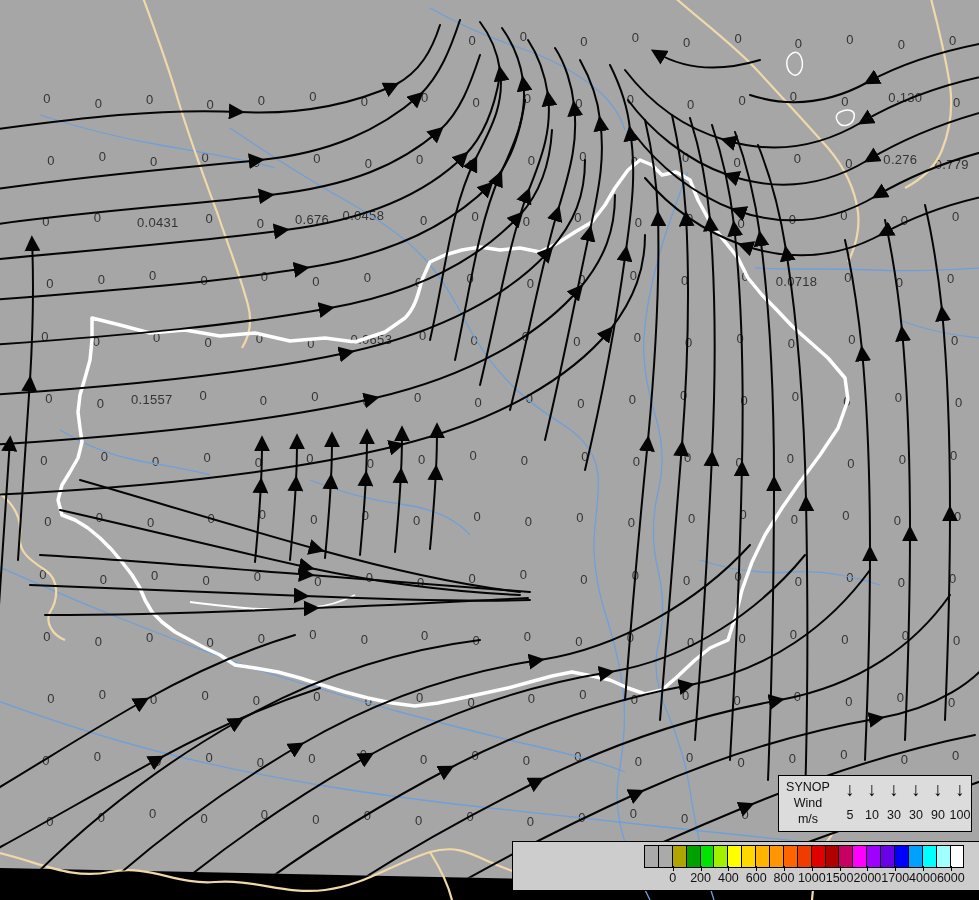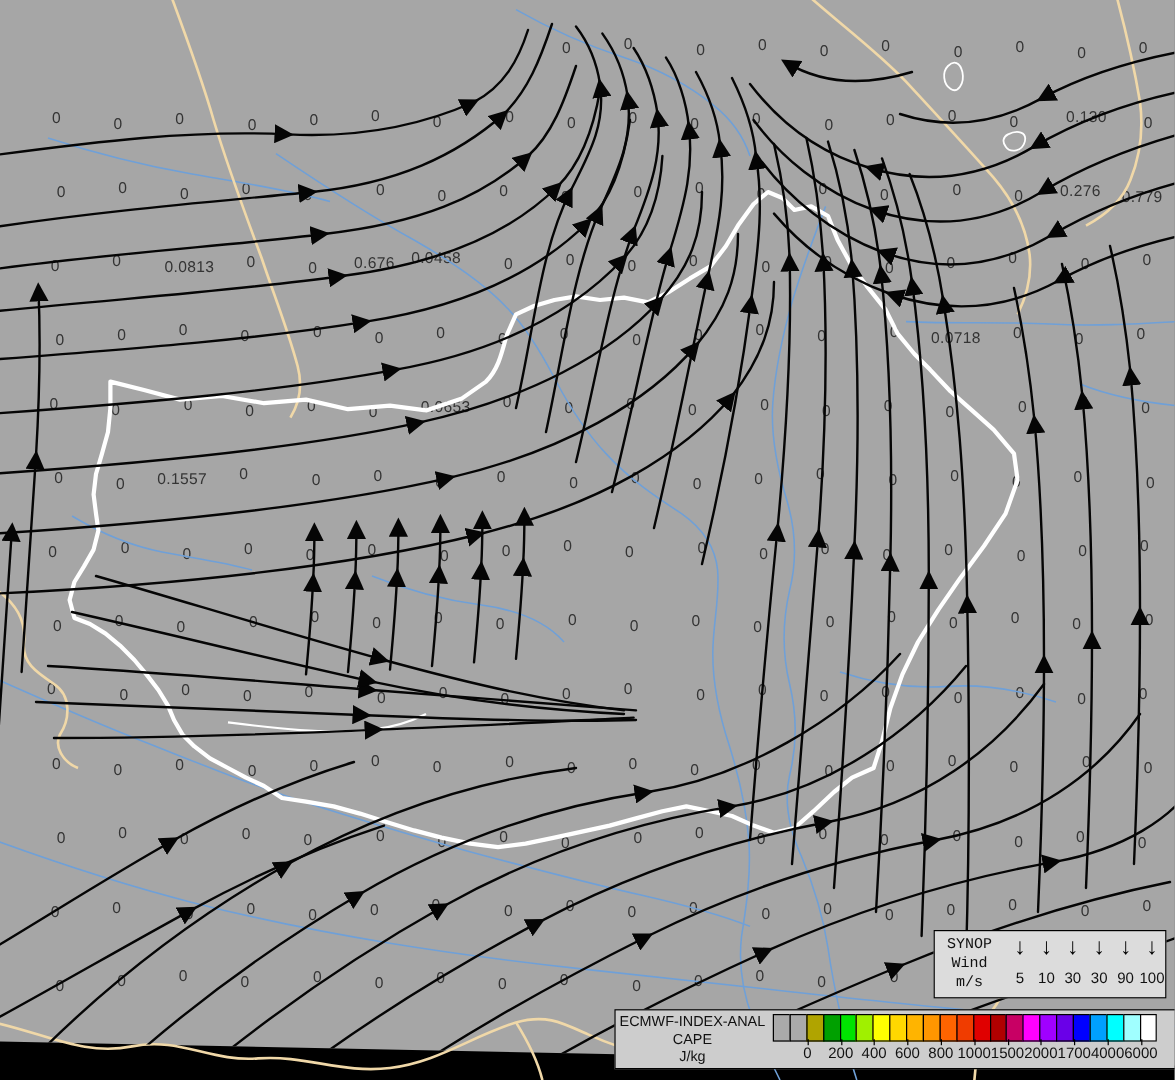--- a/index.html
+++ b/index.html
@@ -10,21 +10,21 @@
   .stval{position:absolute;transform:translate(-50%,-50%);font-size:13px;color:#343434;
          white-space:nowrap;letter-spacing:0.3px;}
   
   #title-box{position:absolute;left:2px;top:2px;width:456px;background:#e9e9e9;
              border:1px solid #000;z-index:5;padding:2px 0 3px 0;}
   .title-line{font-size:13.5px;color:#111;line-height:18.5px;padding:0 5px;white-space:nowrap;}
   
   #synop-box{position:absolute;left:778px;top:775px;width:192px;height:55px;background:#dcdcdc;
              border:1px solid #000;z-index:5;}
   #synop-titles{position:absolute;left:0;top:3px;width:58px;text-align:center;}
-  .syn-tl{font-size:12.5px;color:#111;line-height:16px;font-family:Liberation Mono, monospace;}
+  .syn-tl{font-size:12.5px;color:#111;line-height:16px;}
   #synop-arrows{position:absolute;left:60px;top:1px;display:flex;}
   .syn-arrow{width:22px;text-align:center;font-size:19px;font-weight:bold;color:#000;line-height:26px;}
   #synop-speeds{position:absolute;left:60px;top:30px;display:flex;}
   .syn-speed{width:22px;text-align:center;font-size:12.5px;color:#111;line-height:18px;}
   
   #cape-box{position:absolute;left:512px;top:841px;width:466px;height:48px;background:#cdcdcd;
             border:1px solid #000;z-index:5;}
   #cape-titles{position:absolute;left:0;top:2px;width:128px;text-align:center;}
   .cape-tl{font-size:12px;color:#111;line-height:14.5px;white-space:nowrap;}
   #cape-bar{position:absolute;left:132px;top:3px;display:flex;}
@@ -79,21 +79,21 @@
       <span class="stval" style="left: 583px; top: 155.6px;">0</span>
       <span class="stval" style="left: 634.4px; top: 160.6px;">0</span>
       <span class="stval" style="left: 685.8px; top: 156.6px;">0</span>
       <span class="stval" style="left: 737.2px; top: 161.6px;">0</span>
       <span class="stval" style="left: 797.6px; top: 157.6px;">0</span>
       <span class="stval" style="left: 849px; top: 162.6px;">0</span>
       <span class="stval" style="left: 900.4px; top: 158.6px;">0.276</span>
       <span class="stval" style="left: 951.8px; top: 163.6px;">0.779</span>
       <span class="stval" style="left: 46px; top: 221.4px;">0</span>
       <span class="stval" style="left: 97.4px; top: 217.4px;">0</span>
-      <span class="stval" style="left: 157.8px; top: 222.4px;">0.0813</span>
+      <span class="stval" style="left: 157.8px; top: 222.4px;">0.0431</span>
       <span class="stval" style="left: 209.2px; top: 218.4px;">0</span>
       <span class="stval" style="left: 260.6px; top: 223.4px;">0</span>
       <span class="stval" style="left: 312px; top: 219.4px;">0.676</span>
       <span class="stval" style="left: 363.4px; top: 215.4px;">0.0458</span>
       <span class="stval" style="left: 423.8px; top: 220.4px;">0</span>
       <span class="stval" style="left: 475.2px; top: 216.4px;">0</span>
       <span class="stval" style="left: 526.6px; top: 221.4px;">0</span>
       <span class="stval" style="left: 578px; top: 217.4px;">0</span>
       <span class="stval" style="left: 638.4px; top: 222.4px;">0</span>
       <span class="stval" style="left: 689.8px; top: 218.4px;">0</span>
@@ -405,25 +405,20 @@
         <span class="syn-speed">5</span>
         <span class="syn-speed">10</span>
         <span class="syn-speed">30</span>
         <span class="syn-speed">30</span>
         <span class="syn-speed">90</span>
         <span class="syn-speed">100</span>
       </div>
   </div>
 
   <div id="cape-box">
-    <div id="cape-titles">
-      <div class="cape-tl">ECMWF-INDEX-ANAL</div>
-      <div class="cape-tl">CAPE</div>
-      <div class="cape-tl">J/kg</div>
-    </div>
     <div id="cape-bar">
         <div class="cape-cell" style="background: rgb(170, 170, 170);"></div>
         <div class="cape-cell" style="background: rgb(170, 170, 170);"></div>
         <div class="cape-cell" style="background: rgb(176, 164, 0);"></div>
         <div class="cape-cell" style="background: rgb(0, 160, 0);"></div>
         <div class="cape-cell" style="background: rgb(0, 228, 0);"></div>
         <div class="cape-cell" style="background: rgb(160, 240, 0);"></div>
         <div class="cape-cell" style="background: rgb(255, 255, 0);"></div>
         <div class="cape-cell" style="background: rgb(255, 216, 0);"></div>
         <div class="cape-cell" style="background: rgb(255, 180, 0);"></div>

